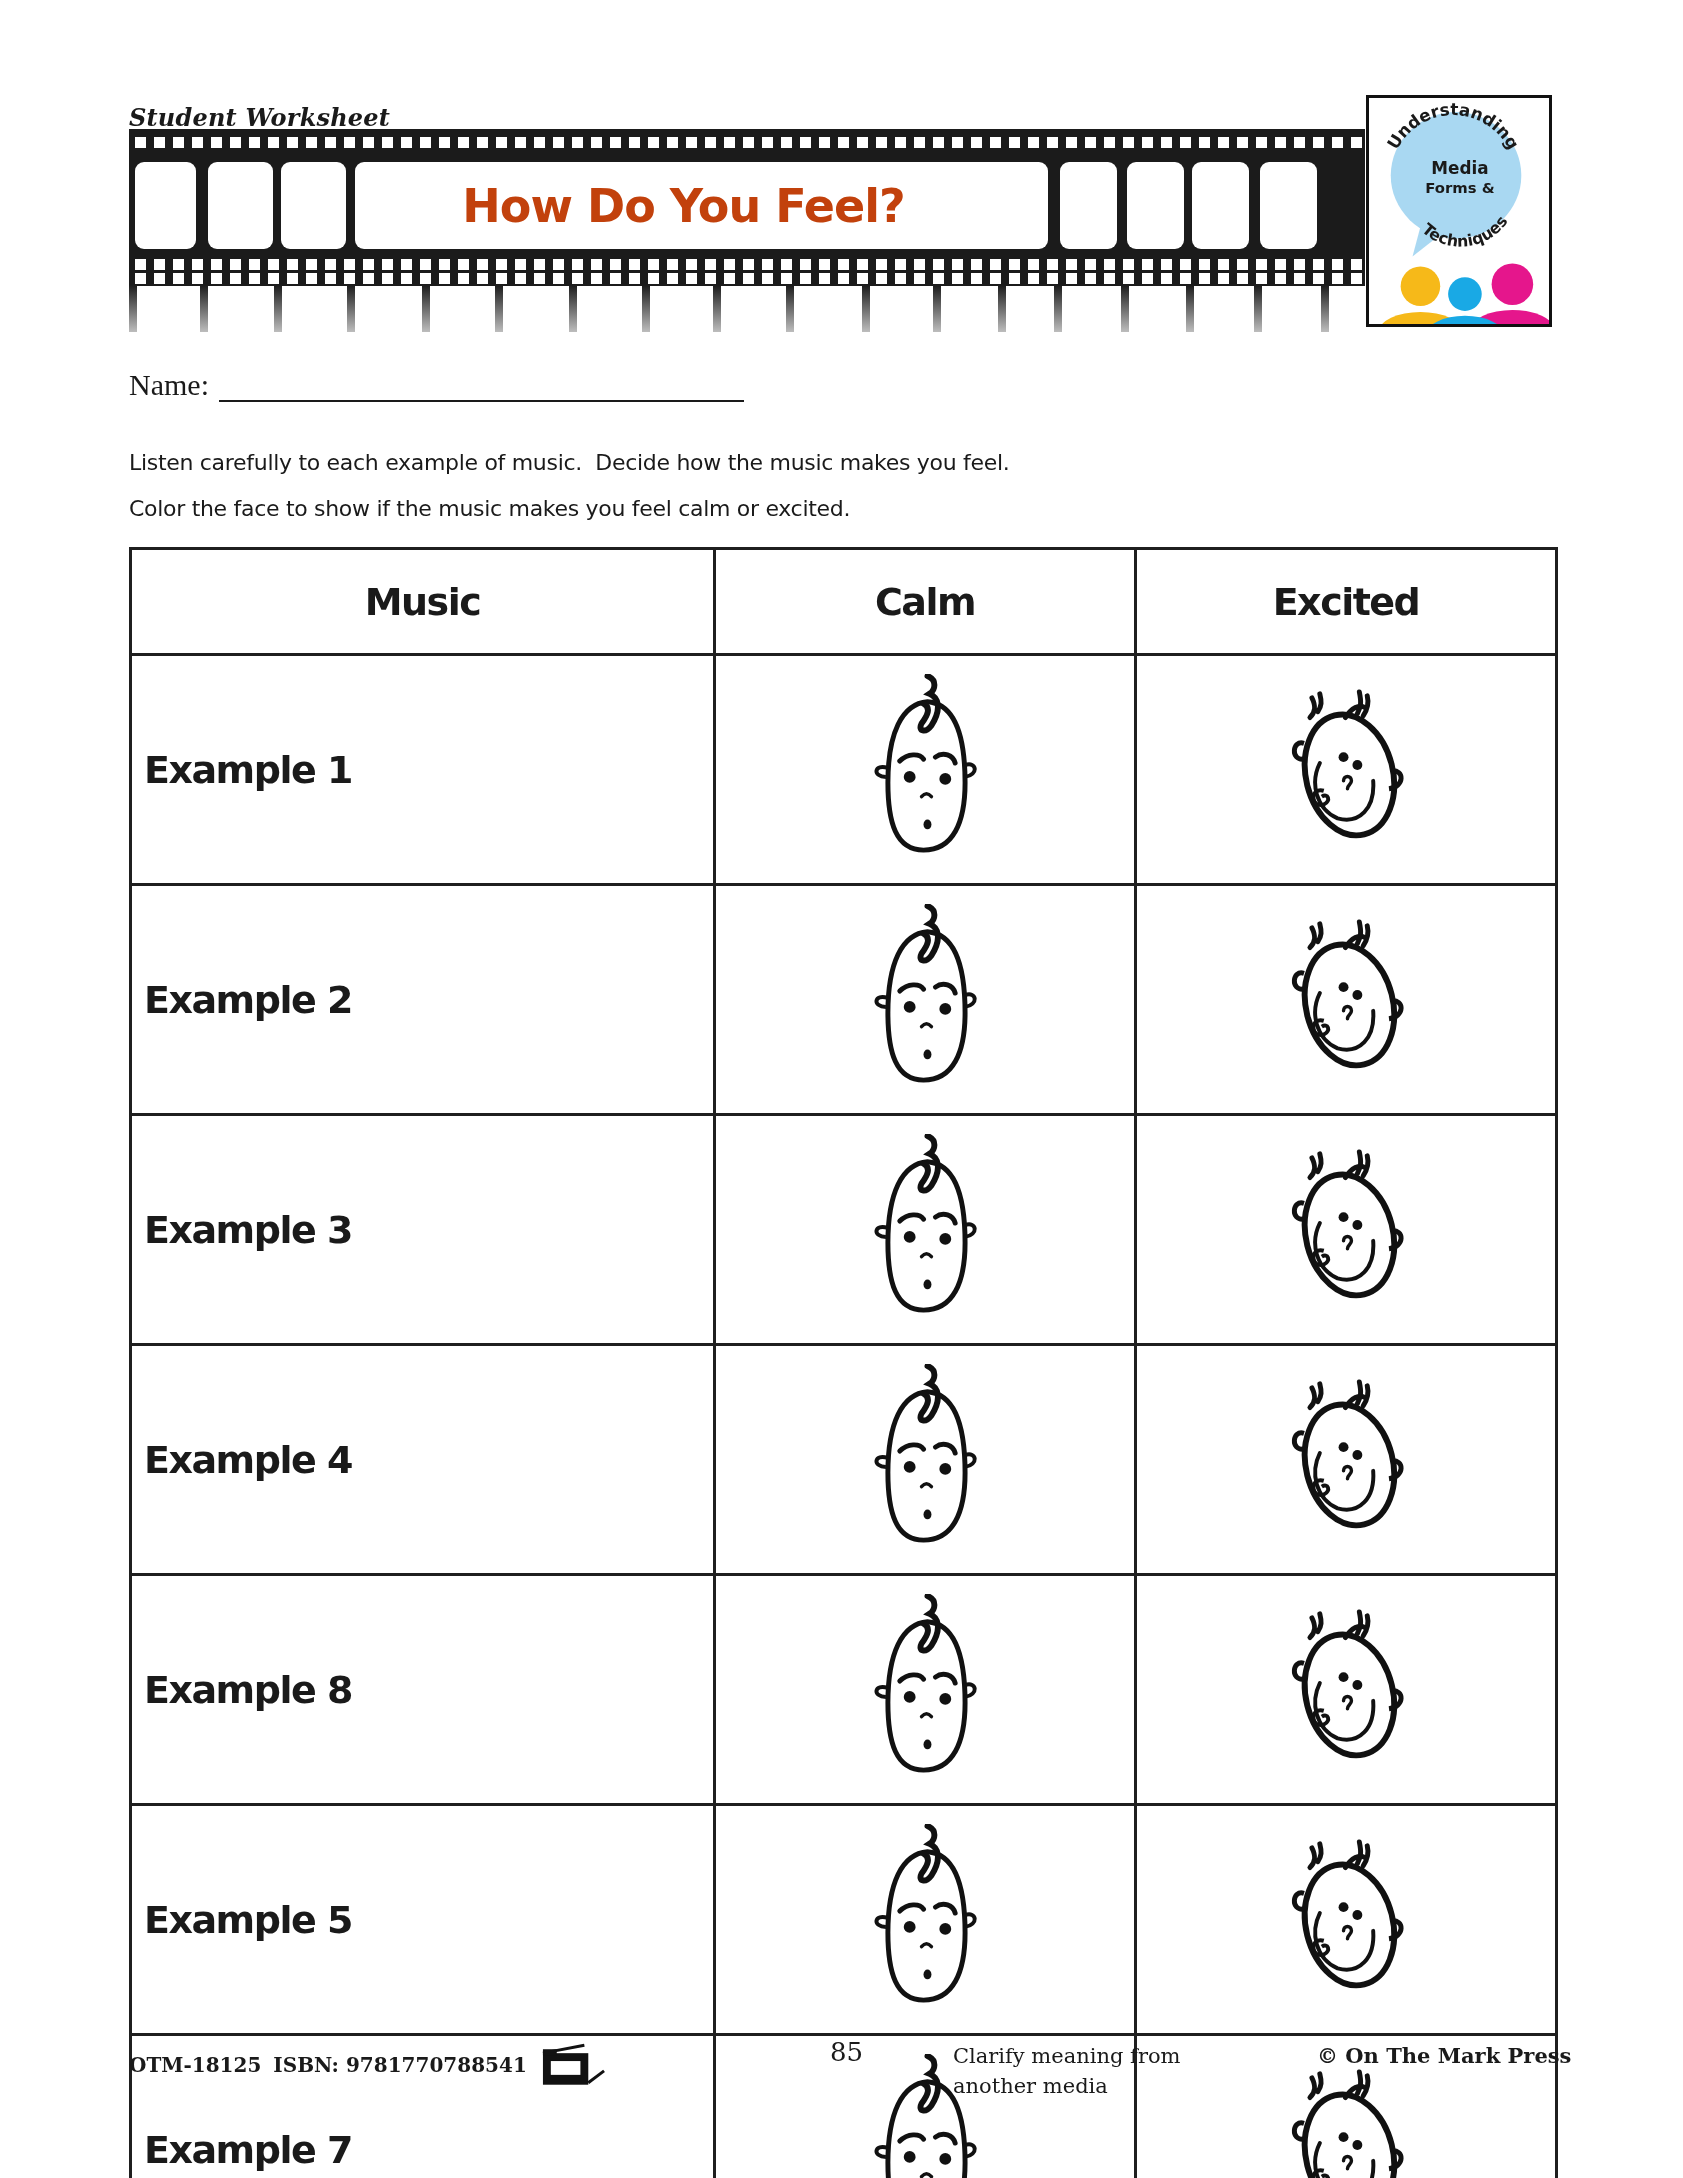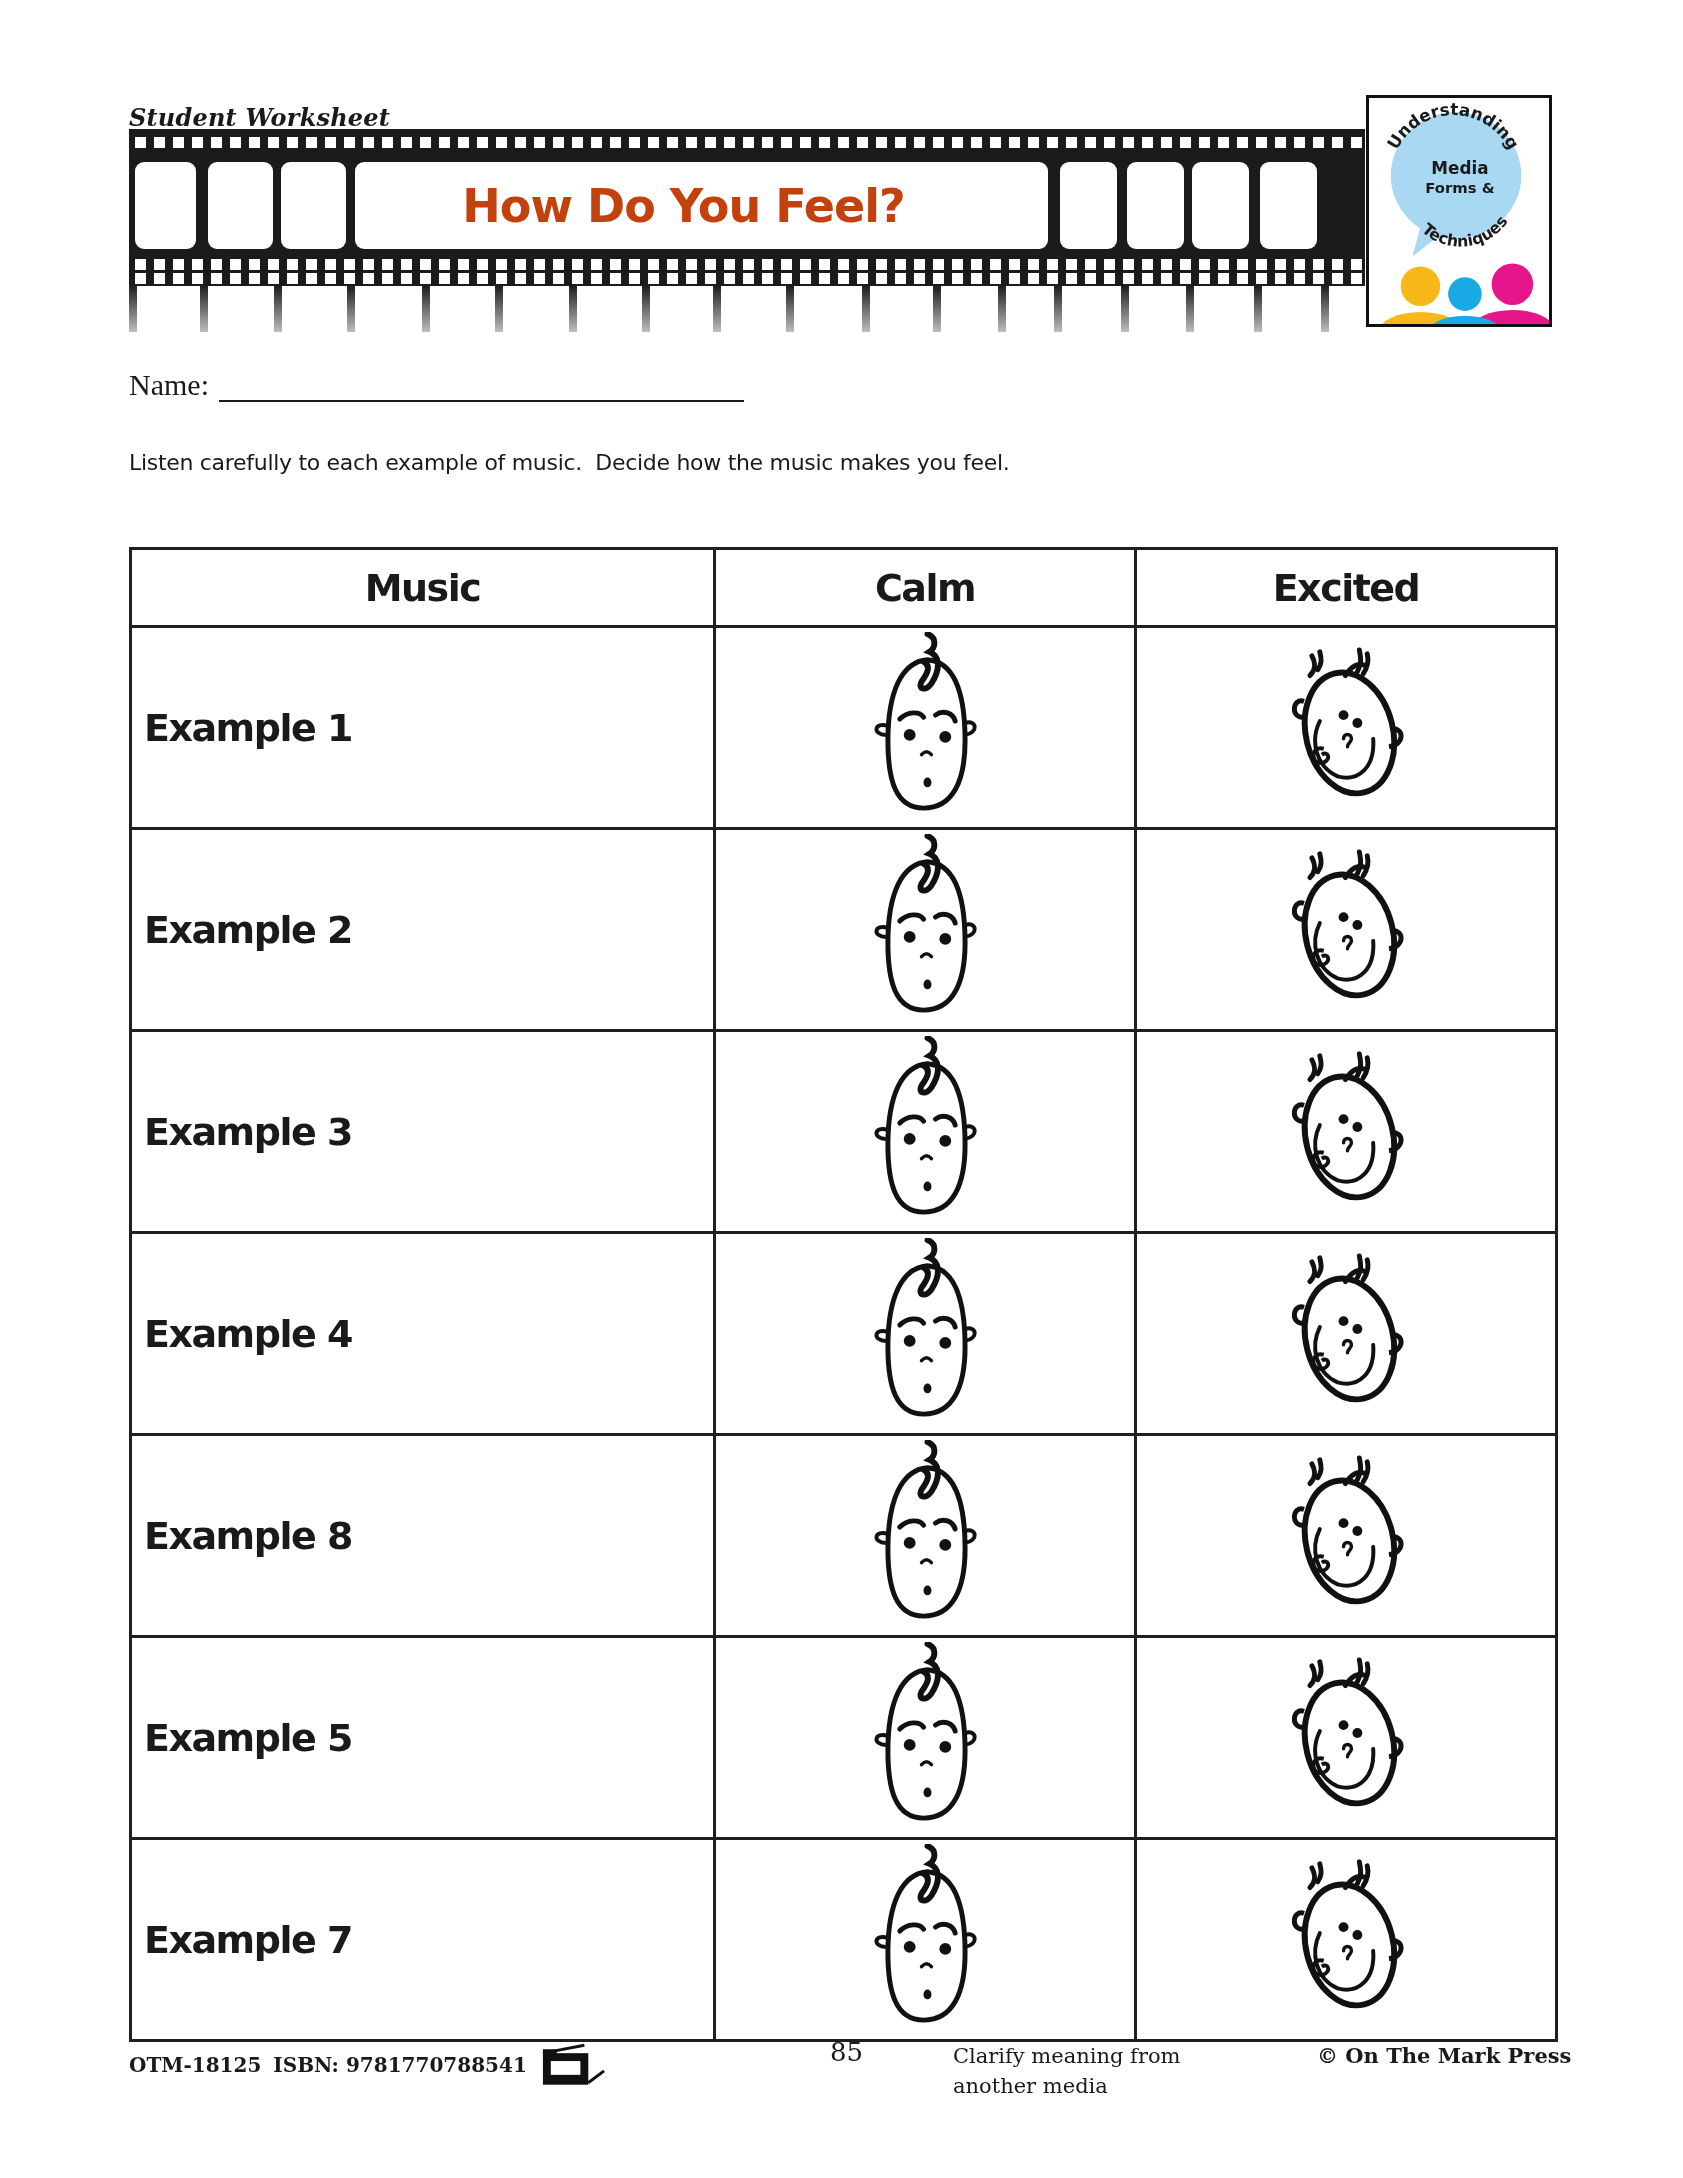--- a/index.html
+++ b/index.html
@@ -21,21 +21,21 @@
   .logo { left:1366px; top:95px; width:186px; height:232px; border:3px solid #111; box-sizing:border-box; background:#fff; overflow:hidden; }
 
   
   .name-row { left:129px; top:366px; font-size:30px; display:flex; align-items:flex-end;font-family:Liberation Serif, serif; }
   .name-line { width:525px; border-bottom:2.5px solid #1a1a1a; margin-left:10px; height:34px; }
 
   .instructions { left:129px; top:440px; font-size:22px; line-height:46px; letter-spacing:-0.3px; }
 
   
   .tbl { left:129px; top:547px; width:1426px; border-collapse:collapse; table-layout:fixed; }
-  .tbl td, .tbl th { border:3px solid #1f1f1f; padding:2px; }
+  .tbl td, .tbl th { border:3px solid #1f1f1f; padding:16px; }
   .tbl th { height:71px; font-weight:bold; font-size:38px; letter-spacing:-1.5px; text-align:center; }
   .tbl td { height:195px; }
   .tbl td.music { font-weight:bold; font-size:38px; letter-spacing:-1.5px; padding-left:12px; vertical-align:middle;margin-left:44px; }
   .tbl td.face-cell { text-align:center; vertical-align:middle; }
   .face-btn { display:inline-block; cursor:pointer; line-height:0; }
 
   
   .footer-left { left:129px; top:2043px; font-family:"DejaVu Serif", serif; font-weight:bold; font-size:20px; display:flex; align-items:center; gap:12px; }
   .page-num { left:830px; top:2037px; font-family:"DejaVu Serif", serif; font-size:26px; }
   .footer-skill { left:953px; top:2041px; font-family:"DejaVu Serif", serif; font-size:21px; line-height:30px; width:257px; }
@@ -311,20 +311,21 @@
   </svg>
 </div>
 
 <div class="abs name-row">
   <span>Name:</span>
   <span class="name-line"></span>
 </div>
 
 <div class="abs instructions">
   <div style="white-space:pre;">Listen carefully to each example of music.  Decide how the music makes you feel.</div>
+  <div>Color the face to show if the music makes you feel calm or excited.</div>
 </div>
 
 <table class="abs tbl">
   <colgroup>
     <col style="width:584px;">
     <col style="width:421px;">
     <col style="width:421px;">
   </colgroup>
   <thead>
     <tr>

